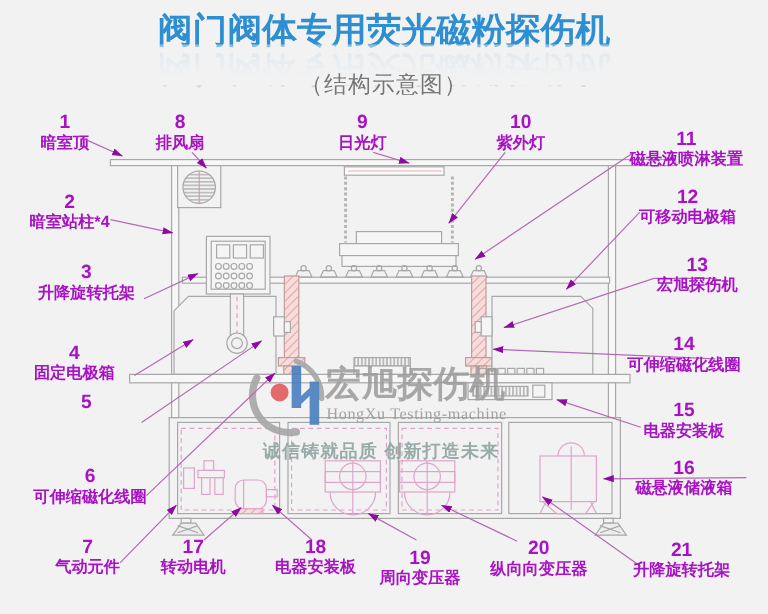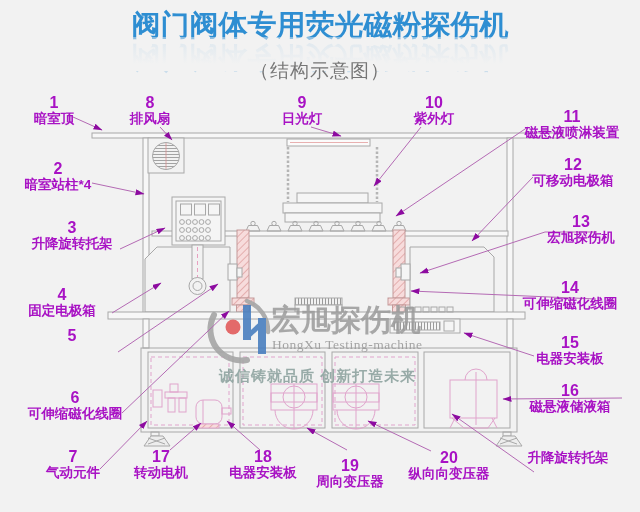--- a/index.html
+++ b/index.html
@@ -365,15 +365,16 @@
     </div>
     <div class="callout" style="left: 350px; top: 440px; margin-top: 17px;">
       <div class="num">19</div>
       <div class="txt">周向变压器</div>
     </div>
     <div class="callout" style="left: 449px; top: 449px;">
       <div class="num">20</div>
       <div class="txt">纵向向变压器</div>
     </div>
     <div class="callout" style="left: 568px; top: 450px;">
+      <div class="num">21</div>
       <div class="txt">升降旋转托架</div>
     </div>
   </div>
 
 </body></html>

